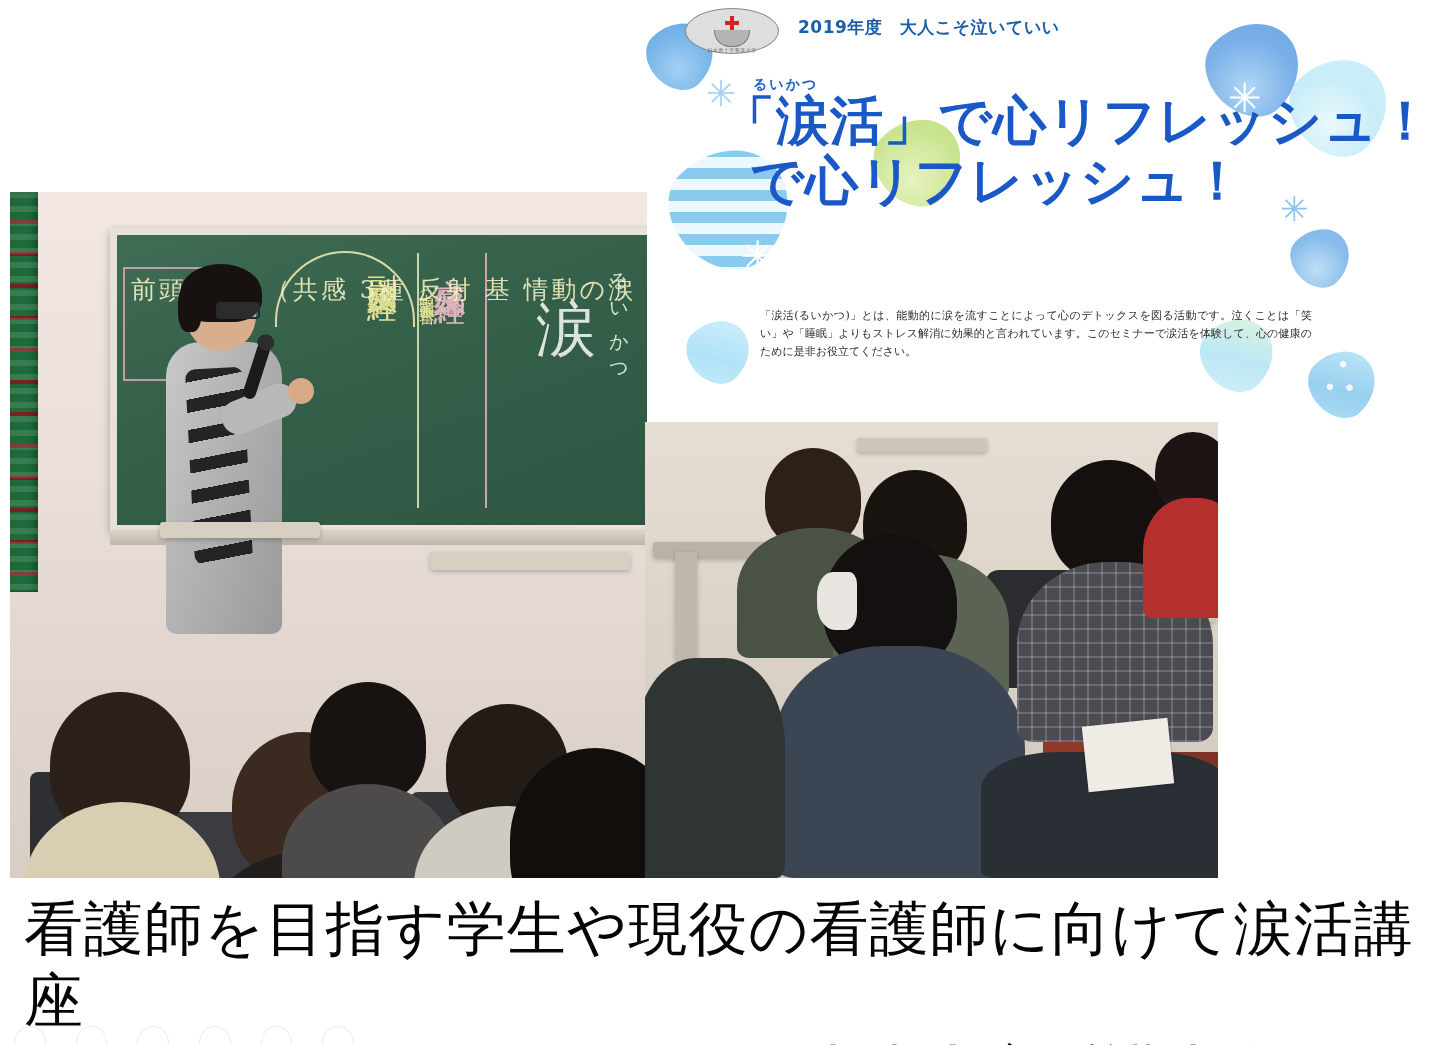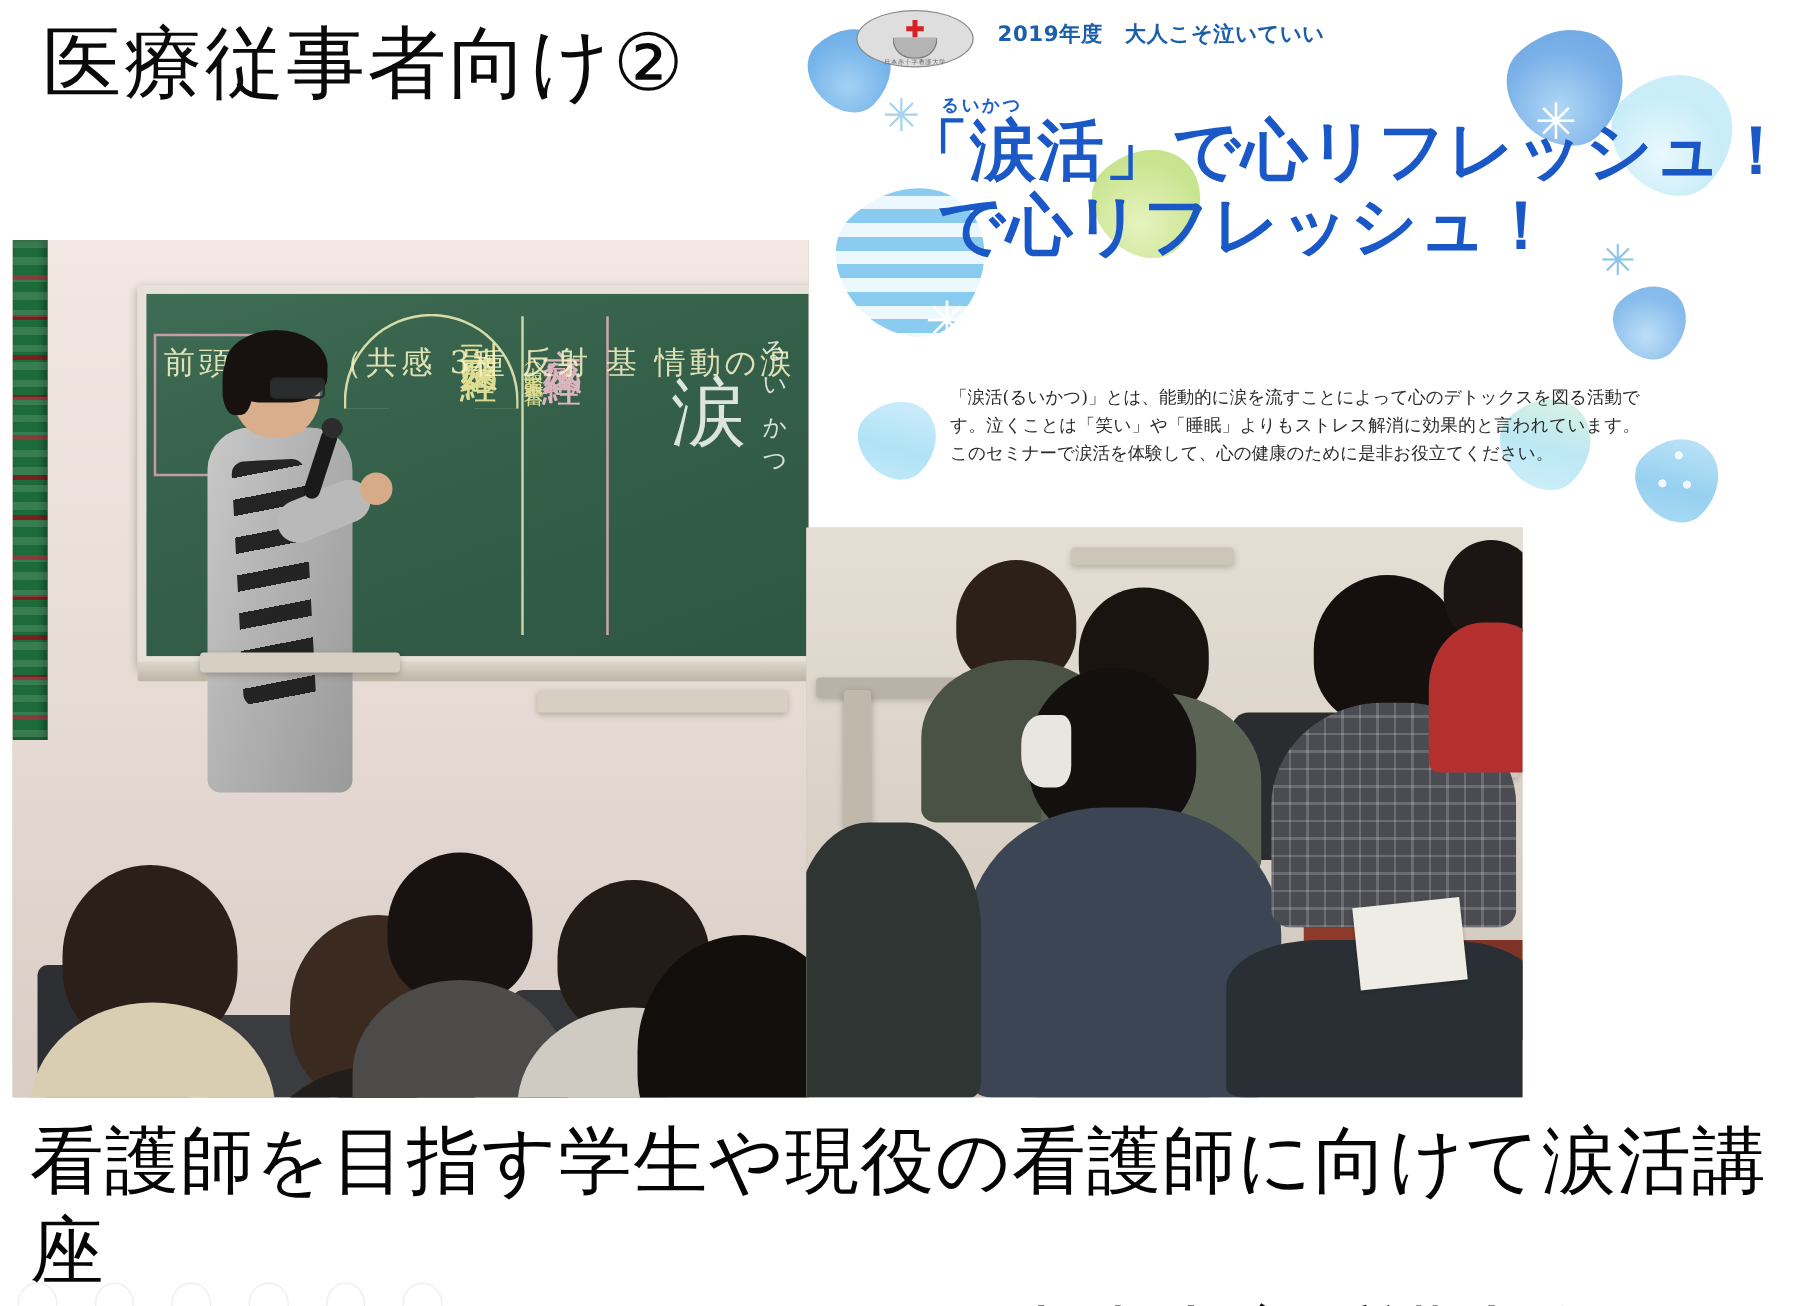--- a/index.html
+++ b/index.html
@@ -139,21 +139,21 @@
     letter-spacing:1px;white-space:nowrap;line-height:1.1;
   }
   .psub{
     position:absolute;left:60px;top:248px;
     font-size:31px;font-weight:bold;color:#12468f;
     font-family:"DejaVu Sans","Liberation Sans",sans-serif;
     letter-spacing:.5px;white-space:nowrap;
   }
   .pbody{
     position:absolute;left:140px;top:307px;width:552px;
-    font-size:14px;line-height:1.62;color:#2b2b2b;
+    font-size:11px;line-height:1.62;color:#2b2b2b;
     font-family:"DejaVu Serif","Liberation Serif",serif;
     text-align:justify;
   }
 
   
   .photo1{
     position:absolute;left:10px;top:192px;width:637px;height:686px;
     overflow:hidden;background:#cfc7bd;
   }
   .wall{position:absolute;inset:0;background:linear-gradient(180deg,#f2e7e2 0%,#e9ded8 42%,#d8cec6 100%);}
@@ -238,21 +238,20 @@
     position:absolute;left:14px;top:1026px;width:340px;height:22px;
     display:flex;gap:30px;opacity:.16;
   }
   .ghost-ic{width:32px;height:32px;border-radius:50%;border:1.5px solid #8d8d8d;}
 </style>
 </head>
 <body>
 
 <div class="slide">
 
-  <div class="heading">医療従事者向け②</div>
 
   <div class="poster">
     <div class="poster-bg">
       <div class="drop d1"></div>
       <div class="drop d2"></div>
       <div class="drop d3"></div>
       <div class="drop d4"></div>
       <div class="drop d5"></div>
       <div class="drop d6"></div>
       <div class="drop d7"></div>

